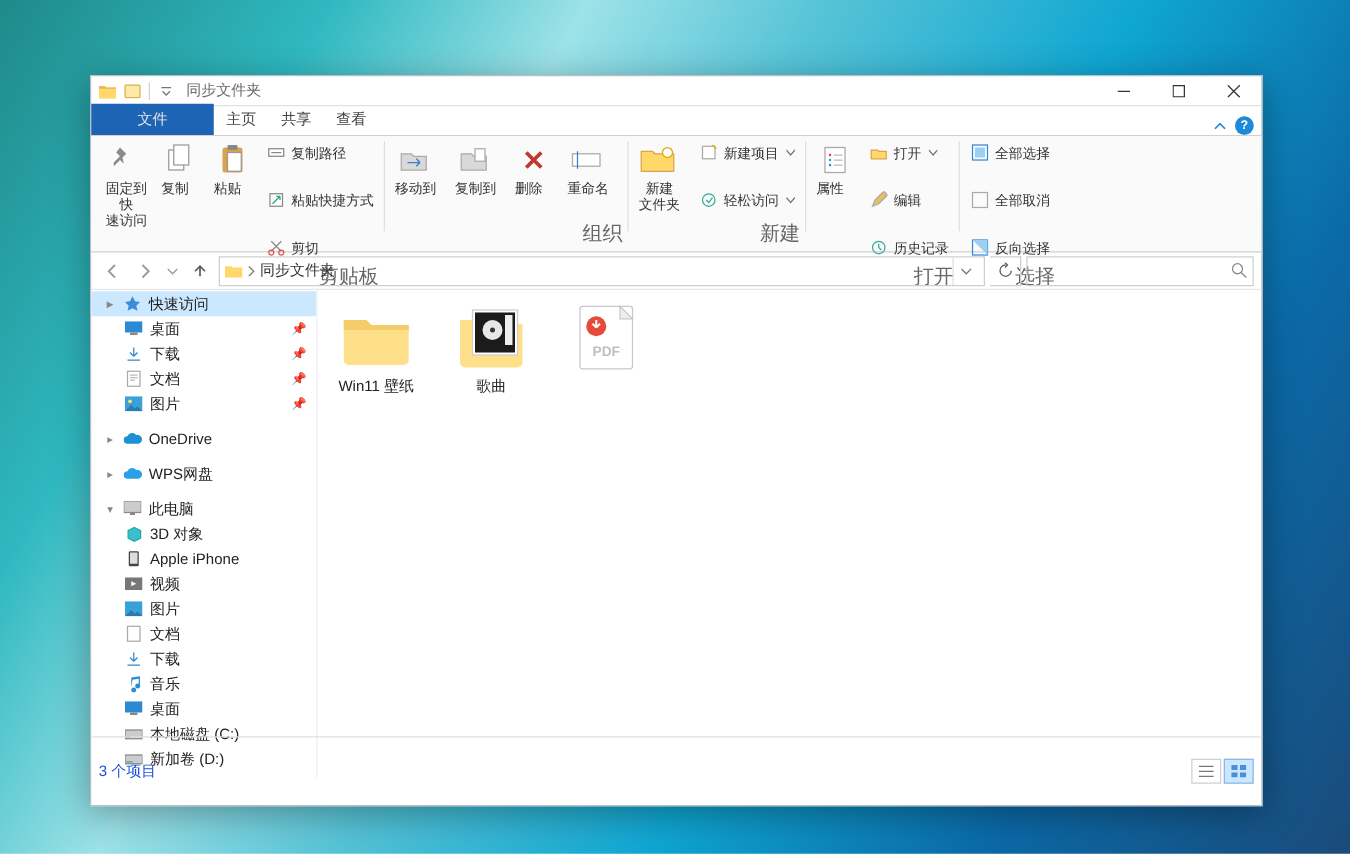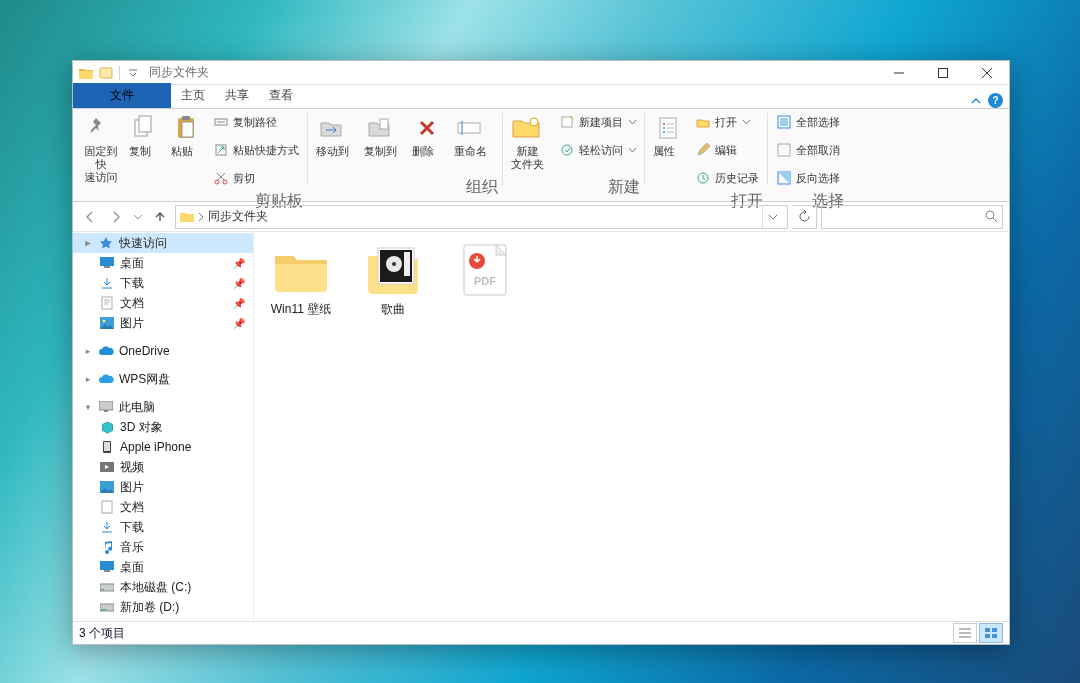--- a/index.html
+++ b/index.html
@@ -8,34 +8,34 @@
 
 .titlebar{height:23px;display:flex;align-items:center;border-bottom:1px solid #e1e1e1;padding-left:3px}
 .qat-icon{width:16px;height:16px;margin:0 2px;display:flex;align-items:center;justify-content:center}
 .qat-sep{width:1px;height:14px;background:#d0d0d0;margin:0 3px}
 .tb-title{margin-left:6px;color:#6a6a6a;font-size:12px}
 .tb-spacer{flex:1}
 .tb-btn{width:44px;height:23px;display:flex;align-items:center;justify-content:center;color:#333}
 
 .tabs{height:23px;display:flex;align-items:flex-end;border-bottom:1px solid #d0d0d0}
 .tab{padding:4px 10px;font-size:12px;color:#444;cursor:default}
-.tab.file{background:#1e64b4;color:#000000}
+.tab.file{background:#1e64b4;color:#e5e5e5}
 .help-area{margin-left:auto;display:flex;align-items:center;padding-right:6px;gap:6px}
 .chev{width:12px;height:12px}
 .help-q{width:15px;height:15px;border-radius:50%;background:#1e8ad6;color:#fff;display:flex;align-items:center;justify-content:center;font-size:10px;font-weight:bold}
 
 .ribbon{height:92px;display:flex;border-bottom:1px solid #d0d0d0;background:#fafafa}
 .grp{display:flex;flex-direction:column;align-items:center;padding:2px 4px 0 4px}
 .grp-body{flex:1;display:flex;align-items:flex-start}
 .grp-label{font-size:16px;color:#666;text-align:right;padding:2px 0 3px 0;width:100%}
 .vsep{width:1px;background:#e0e0e0;margin:4px 0 16px 0}
 .rb-big{display:flex;flex-direction:column;align-items:flex-start;justify-content:flex-start;padding:2px 4px;text-align:center;width:40px;cursor:default}
 .rb-big .ic{width:30px;height:30px;margin-bottom:2px;display:flex;align-items:center;justify-content:center}
 .rb-big .lb{font-size:11px;line-height:13px;color:#333}
-.rb-stack{display:flex;flex-direction:column;gap:10px;padding:2px 2px}
+.rb-stack{display:flex;flex-direction:column;gap:20px;padding:2px 2px}
 .rb-sm{display:flex;align-items:center;gap:4px;font-size:11px;color:#333;padding:1px 2px;cursor:default;white-space:nowrap}
 .rb-sm .ic{width:16px;height:16px;display:flex;align-items:center;justify-content:center}
 .dd{width:7px;height:7px;display:inline-block;margin-left:2px}
 
 .addr{height:29px;display:flex;align-items:center;border-bottom:1px solid #e6e6e6;padding:0 6px;gap:4px}
 .nav-btn{width:22px;height:22px;display:flex;align-items:center;justify-content:center;color:#9a9a9a}
 .addr-box{flex:1;height:22px;border:1px solid #cfcfcf;display:flex;align-items:center;padding:0 4px;gap:4px}
 .crumb{display:flex;align-items:center;gap:3px;font-size:12px;color:#333}
 .addr-dd{width:20px;height:22px;border-left:1px solid #e0e0e0;display:flex;align-items:center;justify-content:center;margin-left:auto}
 .refresh{width:24px;height:22px;border:1px solid #cfcfcf;border-left:none;display:flex;align-items:center;justify-content:center}
@@ -49,21 +49,21 @@
 .nav-item .tw{width:10px;display:flex;justify-content:center;color:#888;font-size:9px}
 .nav-item .nic{width:16px;height:16px;display:flex;align-items:center;justify-content:center}
 .nav-item .pin{width:10px;margin-left:auto;margin-right:10px;color:#7a7a7a;font-size:10px}
 .nav-sub{padding-left:26px}
 .nav-gap{height:8px}
 .content{flex:1;padding:10px 8px;display:flex;align-items:flex-start;gap:14px}
 .file{width:78px;display:flex;flex-direction:column;align-items:center;text-align:center;cursor:default}
 .file .thumb{width:62px;height:58px;display:flex;align-items:center;justify-content:center}
 .file .fname{font-size:12px;line-height:13px;margin-top:4px;word-break:break-word}
 
-.status{position:absolute;bottom:0;left:0;right:0;height:22px;border-top:1px solid #e0e0e0;display:flex;align-items:center;padding:0 6px;font-size:12px;color:#0f172a}
+.status{position:absolute;bottom:0;left:0;right:0;height:22px;border-top:1px solid #e0e0e0;display:flex;align-items:center;padding:16px 6px;font-size:12px;color:#1d4ed8}
 .view-btns{margin-left:auto;display:flex;gap:2px}
 .vb{width:22px;height:18px;border:1px solid #cfcfcf;display:flex;align-items:center;justify-content:center}
 .vb.sel{background:#cce8ff;border-color:#8cb8e8}
 
 svg{display:block}
 </style>
 </head>
 <body>
 
 <div class="window">

